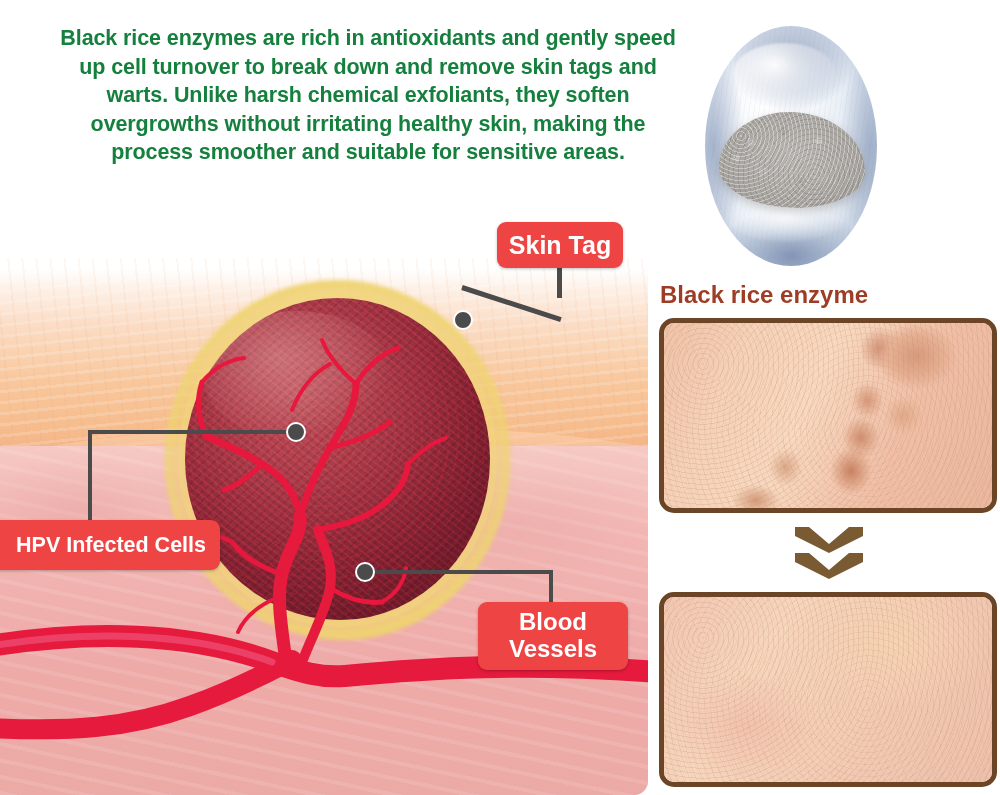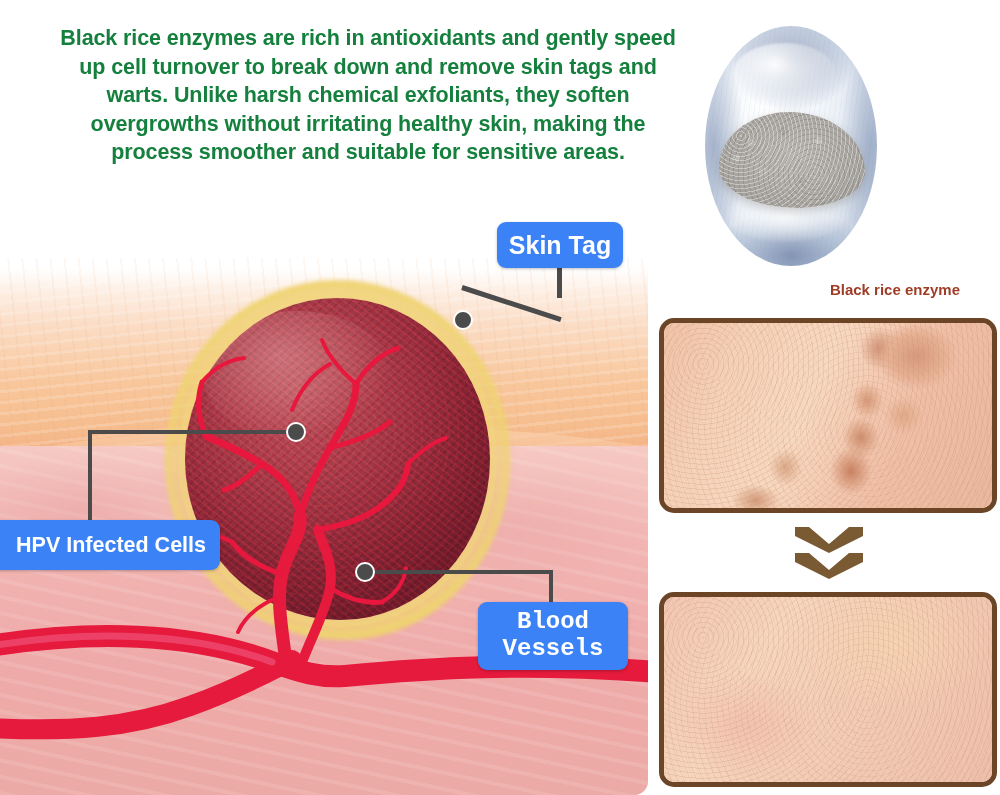--- a/index.html
+++ b/index.html
@@ -75,22 +75,22 @@
   .powder .grain{
     position:absolute;left:0;top:0;width:100%;height:100%;
     border-radius:inherit;
     background:
       repeating-radial-gradient(circle at 15% 25%, rgba(255,255,255,.45) 0 1px, rgba(0,0,0,0) 1px 4px),
       repeating-radial-gradient(circle at 65% 65%, rgba(80,80,80,.25) 0 1px, rgba(0,0,0,0) 1px 5px);
     opacity:.8;
   }
   .enzyme-caption{
     position:absolute;left:660px;top:281px;width:300px;
-    text-align:right;
-    font-size:15px;font-weight:bold;color:#9e3d26;
+    text-align:left;
+    font-size:24px;font-weight:bold;color:#9e3d26;
   }
 
   
   .illus{
     position:absolute;left:0px;top:258px;width:648px;height:537px;
     border-radius:0 0 14px 0;
     overflow:hidden;
     background:#f6cfc3;
   }
   .epidermis{
@@ -160,33 +160,33 @@
 
   
   .cal-line{position:absolute;background:#4b4b4b;}
   .dot{
     position:absolute;width:20px;height:20px;border-radius:50%;
     background:#4b4b4b;border:2.5px solid #ffffff;
     box-sizing:border-box;
   }
   .tag{
     position:absolute;
-    background:#3b82f6;
+    background:#ef4444;
     color:#ffffff;
     font-weight:bold;
     border-radius:9px;
     display:flex;align-items:center;justify-content:center;
     text-align:center;
     line-height:1.12;
     box-shadow:0 1px 3px rgba(0,0,0,.25);
   }
   #tag-skin{left:497px;top:222px;width:126px;height:46px;font-size:25px;}
   #tag-hpv{left:-10px;top:520px;width:230px;height:50px;font-size:21.5px;
            border-radius:9px;justify-content:flex-end;padding-right:14px;box-sizing:border-box;}
-  #tag-blood{left:478px;top:602px;width:150px;height:68px;font-size:24px;font-family:Liberation Mono, monospace;}
+  #tag-blood{left:478px;top:602px;width:150px;height:68px;font-size:24px;}
 
   
   .photo{
     position:absolute;
     border:5px solid #6b4526;
     border-radius:15px;
     overflow:hidden;
     box-sizing:border-box;
   }
   #photo-before{left:659px;top:318px;width:338px;height:195px;}

